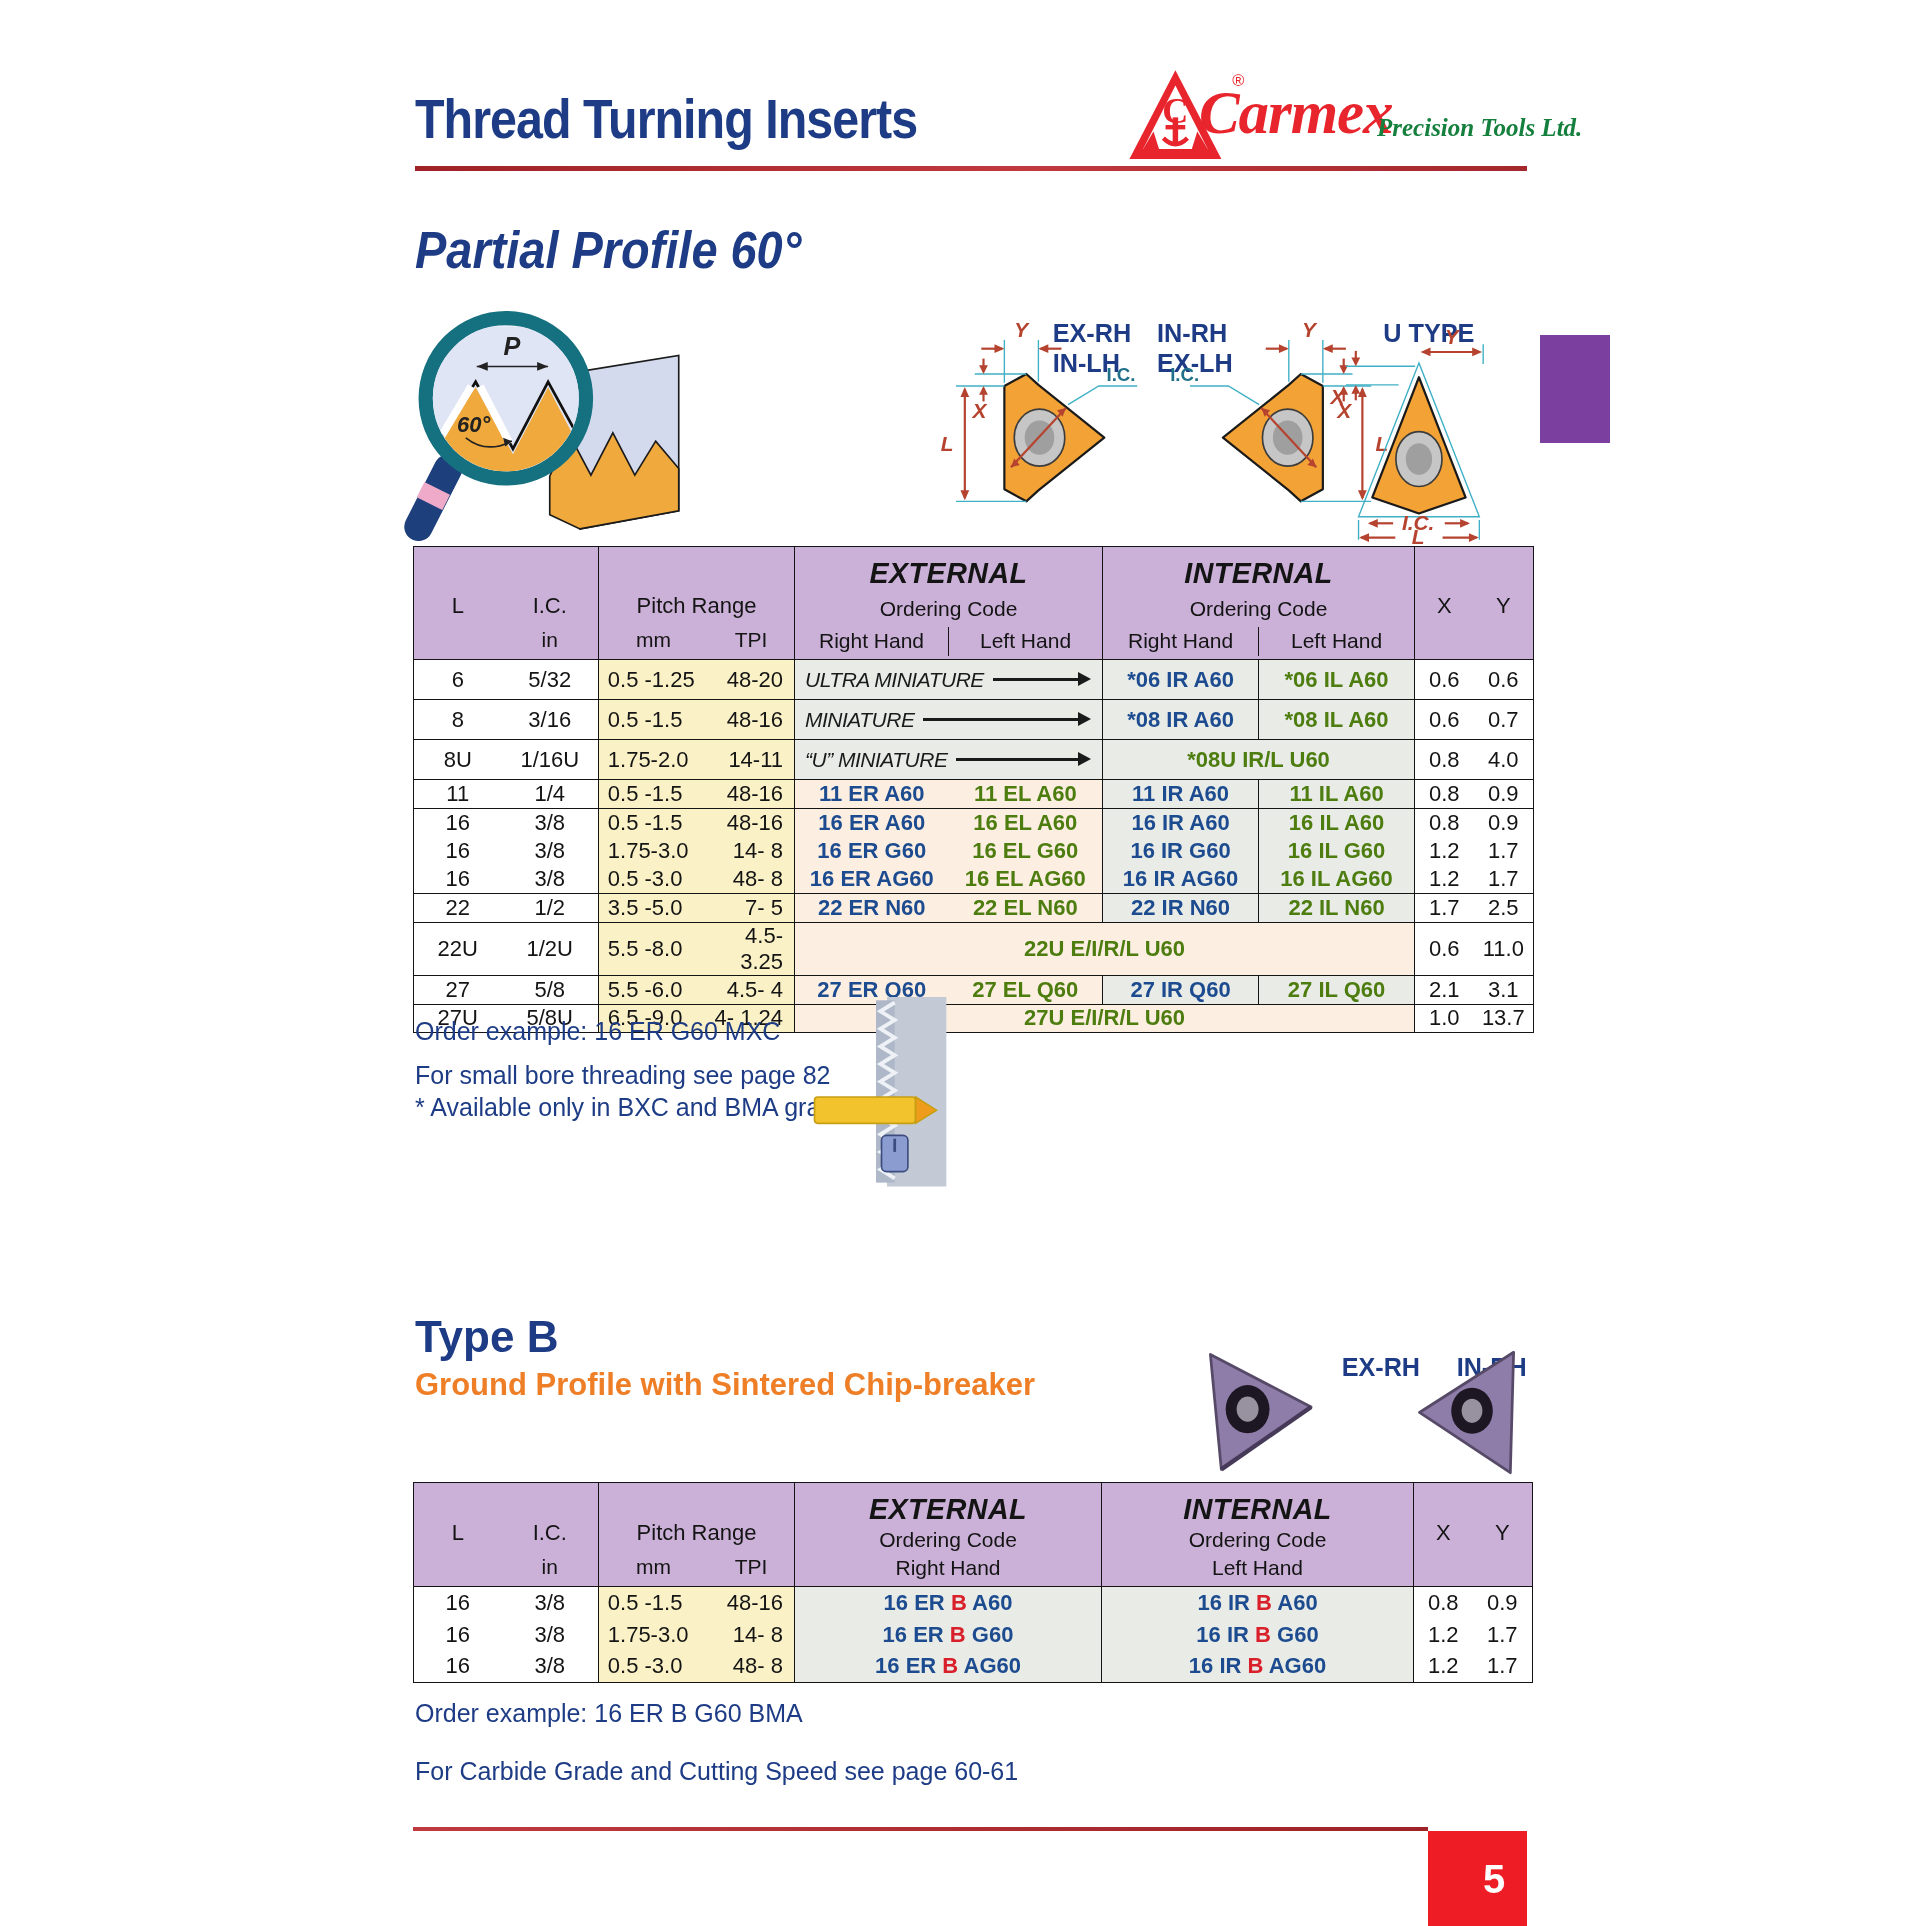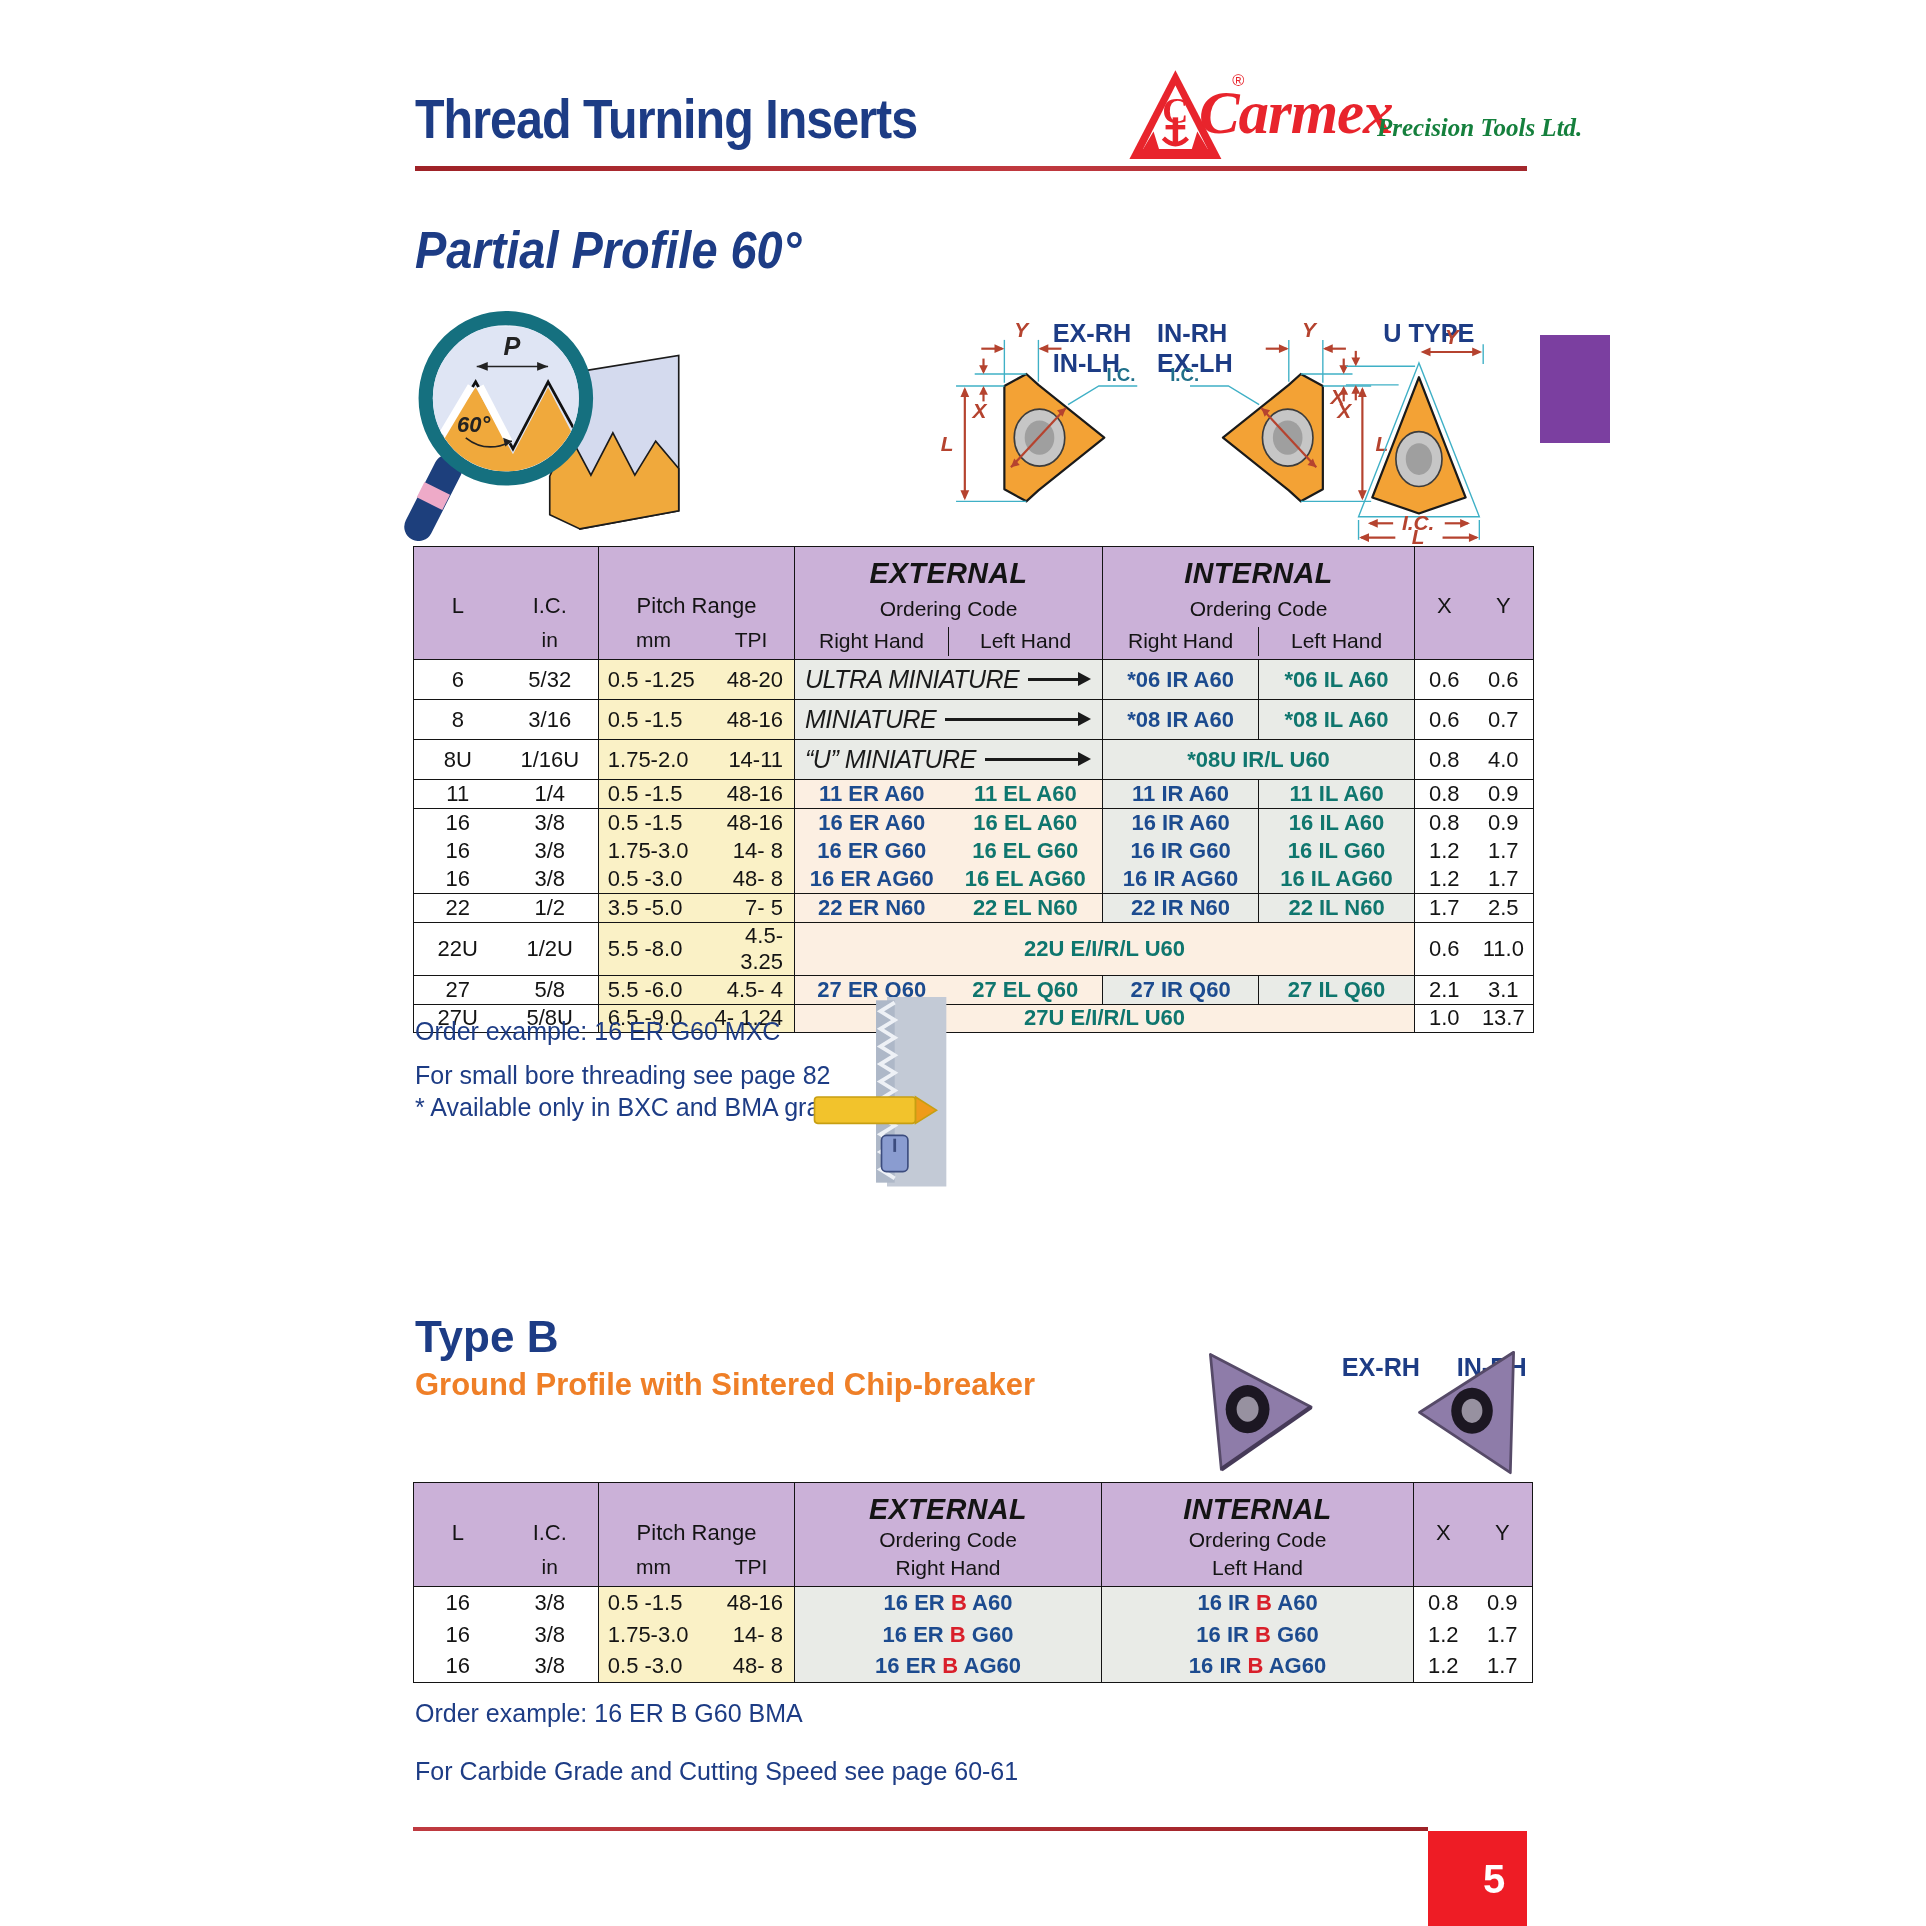--- a/index.html
+++ b/index.html
@@ -66,28 +66,28 @@
   #typeb-table tbody tr { height:32px; }
 
   .bL { border-left:1.6px solid #141414; }
   .bLthin { border-left:1.1px solid #141414; }
   .bg-yellow { background:#faf1c6; }
   .bg-peach  { background:#fcefe2; }
   .bg-gray   { background:#e9ebe7; }
 
   .code { font-weight:bold; }
   .rh { color:#1c4b8f; }
-  .lh { color:#0f766e; }
+  .lh { color:#4d7c0f; }
   .bred { color:#d91f2a; }
 
   td.c-mm { text-align:left; padding-left:8.8px; }
   td.c-tpi { text-align:right; padding-right:11px; }
 
   .mini-flex { display:flex; align-items:center; padding:0 11px 0 10px; }
-  .mini-label { font-style:italic; font-size:25px; color:#1a1a1a; white-space:nowrap; letter-spacing:-0.5px; }
+  .mini-label { font-style:italic; font-size:21px; color:#1a1a1a; white-space:nowrap; letter-spacing:-0.5px; }
   .arrow-line { flex:1; height:2.7px; background:#1a1a1a; position:relative; margin-left:8.8px; margin-right:11px; }
   .arrow-line::after { content:""; position:absolute; right:-11px; top:-6px;
     border-left:13px solid #1a1a1a; border-top:7.1px solid transparent; border-bottom:7.1px solid transparent; }
 
   
   .hstack { height:100%; display:flex; flex-direction:column; justify-content:flex-end;
     align-items:center; padding-bottom:5.5px; font-size:22px; color:#141414; }
   .hlab { margin-bottom:6.6px; }
   .hunit { font-size:21px; height:27.5px; display:flex; align-items:center; justify-content:center; width:100%; }
   .hunit-split { font-size:21px; height:27.5px; display:flex; width:100%; }

